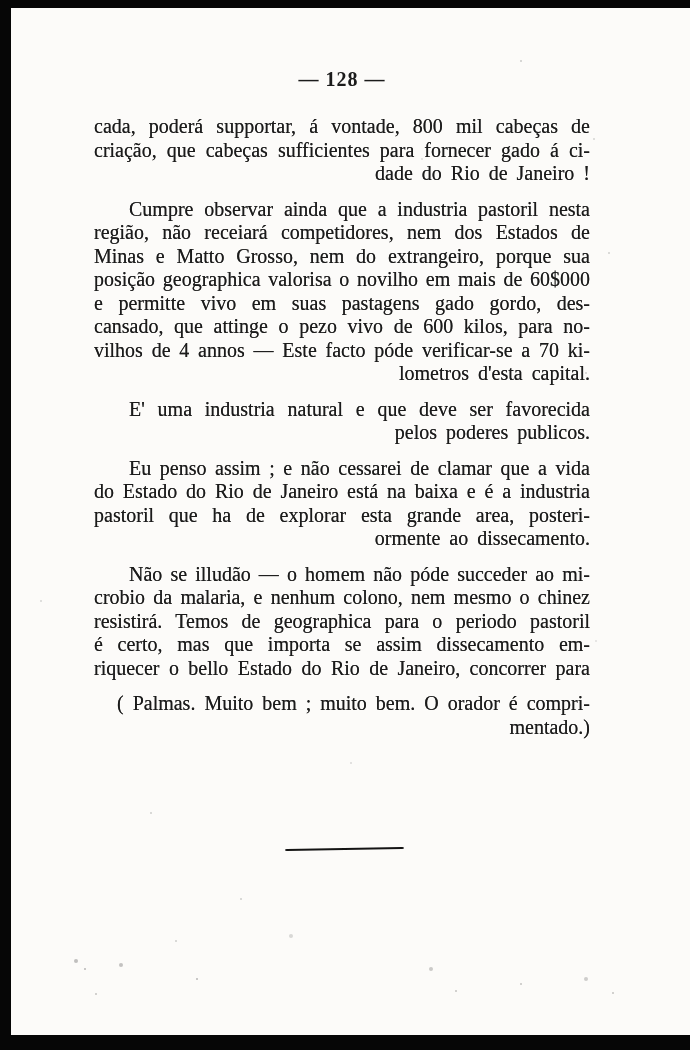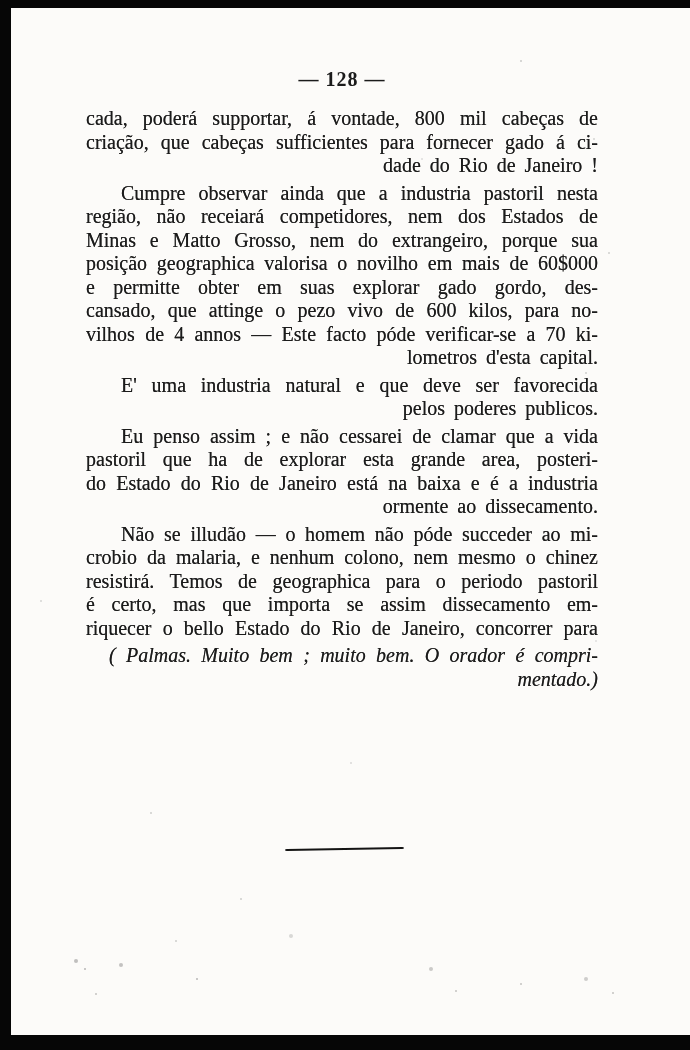--- a/index.html
+++ b/index.html
@@ -45,22 +45,22 @@
   }
   .text-block {
     position: absolute;
     top: 95px;
     left: 0;
     width: 520px;
     font-size: 20px;
     line-height: 23.5px;
     text-shadow: 0 0 0.5px rgba(26,26,26,0.75);
   }
-  .paragraph { margin: 4px; }
-  .paragraph.italic { font-style: italic; }
+  .paragraph { margin: 12px; }
+  .paragraph.italic { }
   .line {
     height: 23.5px;
     overflow: hidden;
   }
   .line.full {
     text-align: justify;
     text-align-last: justify;
   }
   .line.last {
     text-align: right;
@@ -127,33 +127,33 @@
         <div class="paragraph">
           <div class="line full">cada, poderá supportar, á vontade, 800 mil cabeças de</div>
           <div class="line full">criação, que cabeças sufficientes para fornecer gado á ci-</div>
           <div class="line last">dade do Rio de Janeiro !</div>
         </div>
         <div class="paragraph">
           <div class="line full indent">Cumpre observar ainda que a industria pastoril nesta</div>
           <div class="line full">região, não receiará competidores, nem dos Estados de</div>
           <div class="line full">Minas e Matto Grosso, nem do extrangeiro, porque sua</div>
           <div class="line full">posição geographica valorisa o novilho em mais de 60$000</div>
-          <div class="line full">e permitte obter em suas explorar gado gordo, des-</div>
+          <div class="line full">e permitte vivo em suas pastagens gado gordo, des-</div>
           <div class="line full">cansado, que attinge o pezo vivo de 600 kilos, para no-</div>
           <div class="line full">vilhos de 4 annos — Este facto póde verificar-se a 70 ki-</div>
           <div class="line last">lometros d'esta capital.</div>
         </div>
         <div class="paragraph">
           <div class="line full indent">E' uma industria natural e que deve ser favorecida</div>
           <div class="line last">pelos poderes publicos.</div>
         </div>
         <div class="paragraph">
           <div class="line full indent">Eu penso assim ; e não cessarei de clamar que a vida</div>
+          <div class="line full">do Estado do Rio de Janeiro está na baixa e é a industria</div>
           <div class="line full">pastoril que ha de explorar esta grande area, posteri-</div>
-          <div class="line full">do Estado do Rio de Janeiro está na baixa e é a industria</div>
           <div class="line last">ormente ao dissecamento.</div>
         </div>
         <div class="paragraph">
           <div class="line full indent">Não se illudão — o homem não póde succeder ao mi-</div>
           <div class="line full">crobio da malaria, e nenhum colono, nem mesmo o chinez</div>
           <div class="line full">resistirá. Temos de geographica para o periodo pastoril</div>
           <div class="line full">é certo, mas que importa se assim dissecamento em-</div>
           <div class="line full">riquecer o bello Estado do Rio de Janeiro, concorrer para</div>
         </div>
         <div class="paragraph italic">

